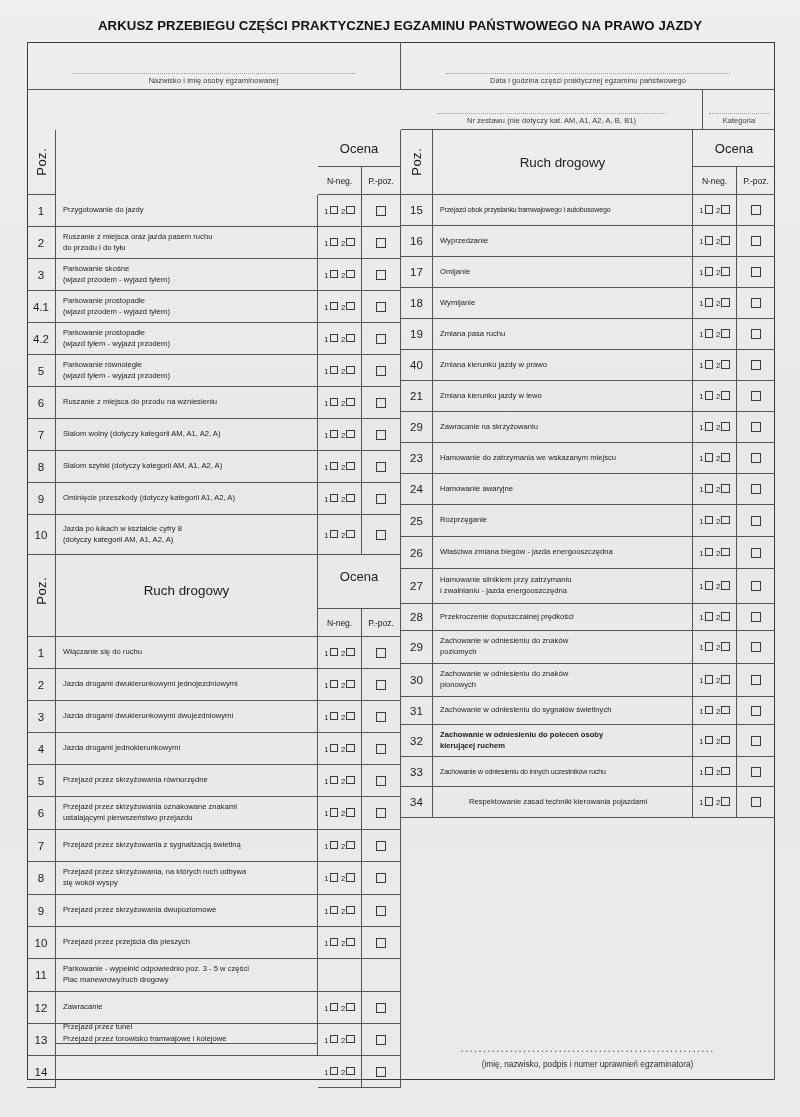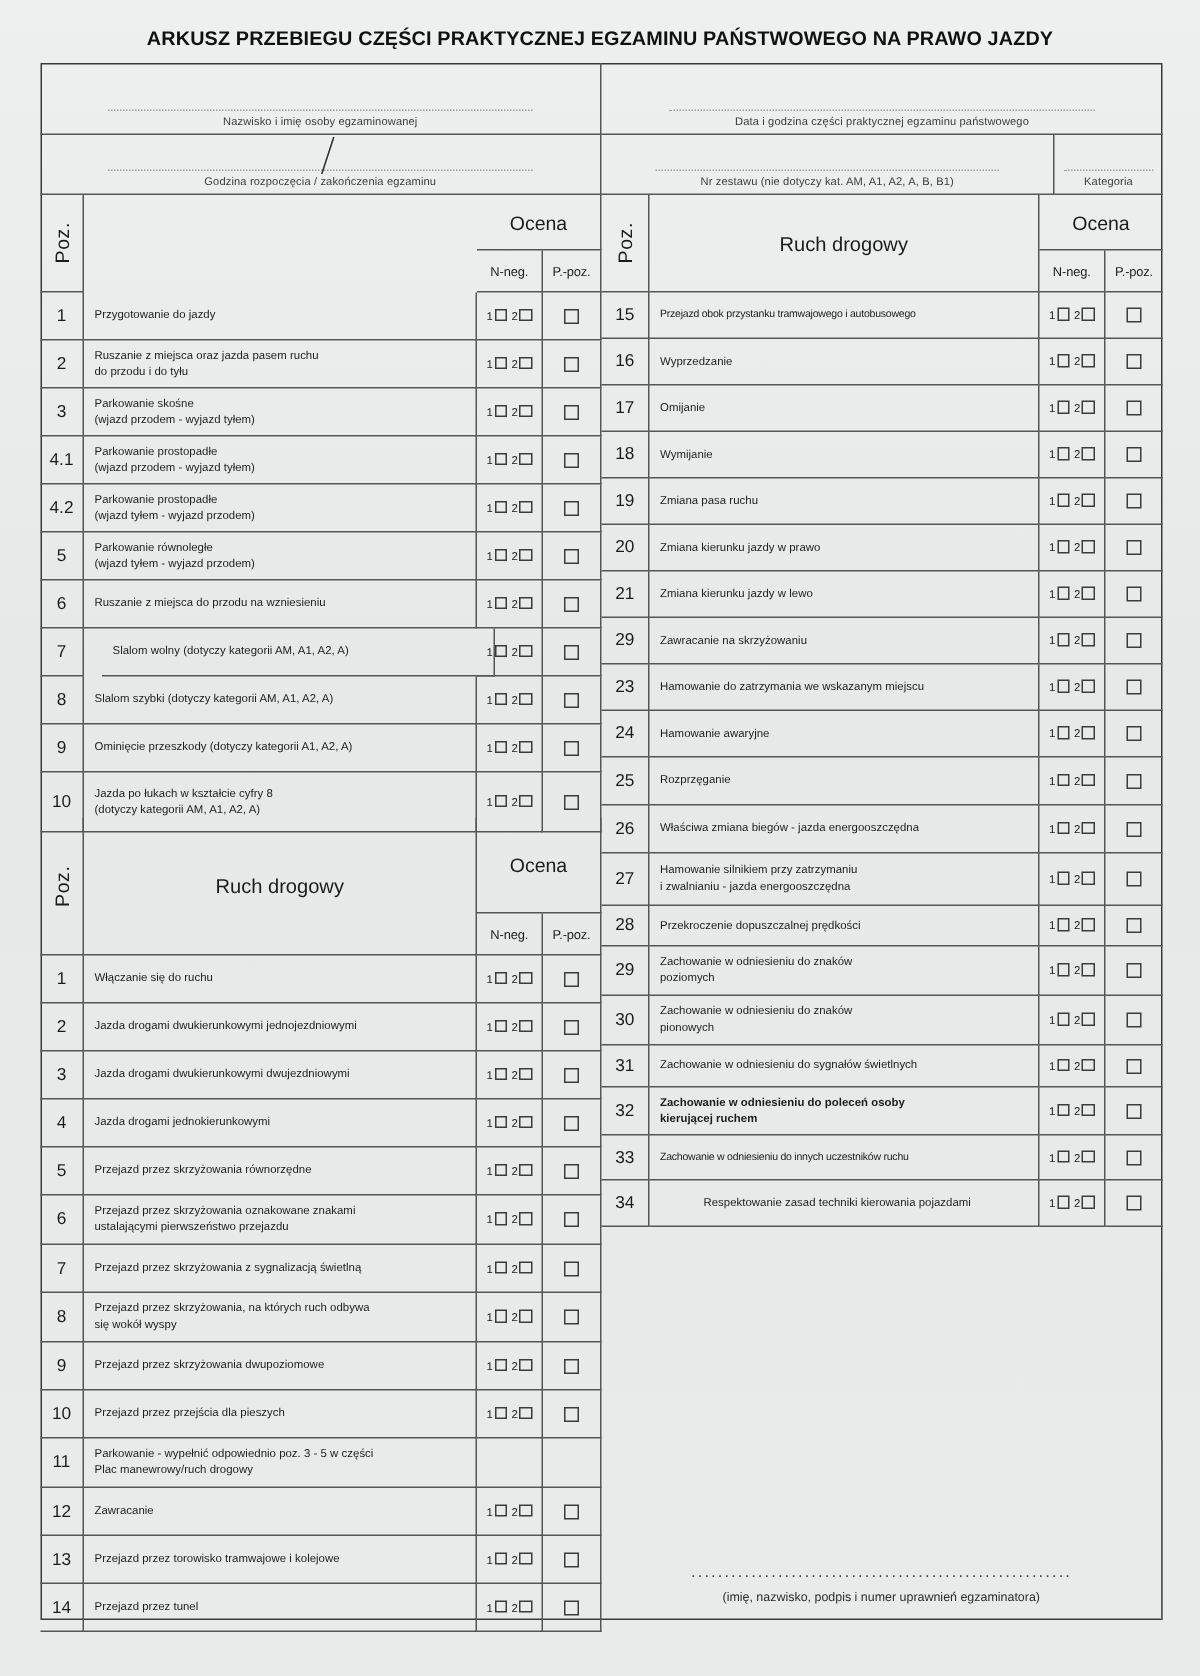--- a/index.html
+++ b/index.html
@@ -200,25 +200,20 @@
   <div class="bx br bb" style="left:27px;top:42px;width:374px;height:48px;padding-left:34px;">
     <div class="dotline"></div>
     <div class="hdrlabel">Nazwisko i imię osoby egzaminowanej</div>
   </div>
 
   <div class="bx bb" style="left:401px;top:42px;width:374px;height:48px;">
     <div class="dotline"></div>
     <div class="hdrlabel">Data i godzina części praktycznej egzaminu państwowego</div>
   </div>
 
-  <div class="bx br bb" style="left:27px;top:90px;width:374px;height:40px;">
-    <div class="dotline"></div>
-    <div class="slash"></div>
-    <div class="hdrlabel">Godzina rozpoczęcia / zakończenia egzaminu</div>
-  </div>
 
   <div class="bx br bb" style="left:401px;top:90px;width:302px;height:40px;">
     <div class="dotline"></div>
     <div class="hdrlabel">Nr zestawu (nie dotyczy kat. AM, A1, A2, A, B, B1)</div>
   </div>
 
   <div class="bx bb" style="left:703px;top:90px;width:72px;height:40px;">
     <div class="dotline" style="left:8%;width:84%;"></div>
     <div class="hdrlabel">Kategoria</div>
   </div>
@@ -388,21 +383,21 @@
         </div>
       </div>
       <div class="bx br bb" style="left: 362px; top: 387px; width: 39px; height: 32px;">
         <div class="poz">
           <i class="chk-lg"></i>
         </div>
       </div>
       <div class="bx br bb" style="left: 27px; top: 419px; width: 29px; height: 32px;">
         <div class="rownum">7</div>
       </div>
-      <div class="bx br bb" style="left: 56px; top: 419px; width: 262px; height: 32px; margin-left: 12px;">
+      <div class="bx br bb" style="left: 56px; top: 419px; width: 262px; height: 32px;">
         <div style="position: absolute; inset: 0px;">
           <div class="rowtxt">Slalom wolny (dotyczy kategorii AM, A1, A2, A)</div>
         </div>
       </div>
       <div class="bx br bb" style="left: 318px; top: 419px; width: 44px; height: 32px;">
         <div class="neg">
           <span>1<i class="chk"></i></span>
           <span>2<i class="chk"></i></span>
         </div>
       </div>
@@ -727,21 +722,21 @@
         </div>
       </div>
       <div class="bx br bb" style="left: 362px; top: 1024px; width: 39px; height: 32px;">
         <div class="poz">
           <i class="chk-lg"></i>
         </div>
       </div>
       <div class="bx br bb" style="left: 27px; top: 1056px; width: 29px; height: 32px;">
         <div class="rownum">14</div>
       </div>
-      <div class="bx br bb" style="left: 56px; top: 1056px; width: 262px; height: 32px;">
+      <div class="bx br bb" style="left: 56px; top: 1012px; width: 262px; height: 32px;">
         <div style="position: absolute; inset: 0px;">
           <div class="rowtxt">Przejazd przez tunel</div>
         </div>
       </div>
       <div class="bx br bb" style="left: 318px; top: 1056px; width: 44px; height: 32px;">
         <div class="neg">
           <span>1<i class="chk"></i></span>
           <span>2<i class="chk"></i></span>
         </div>
       </div>
@@ -841,21 +836,21 @@
           <span>1<i class="chk"></i></span>
           <span>2<i class="chk"></i></span>
         </div>
       </div>
       <div class="bx bb" style="left: 737px; top: 319px; width: 38px; height: 31px;">
         <div class="poz">
           <i class="chk-lg"></i>
         </div>
       </div>
       <div class="bx br bb" style="left: 401px; top: 350px; width: 32px; height: 31px;">
-        <div class="rownum">20</div>
+        <div class="rownum">40</div>
       </div>
       <div class="bx br bb" style="left: 433px; top: 350px; width: 260px; height: 31px;">
         <div style="position: absolute; inset: 0px;">
           <div class="rowtxt">Zmiana kierunku jazdy w prawo</div>
         </div>
       </div>
       <div class="bx br bb" style="left: 693px; top: 350px; width: 44px; height: 31px;">
         <div class="neg">
           <span>1<i class="chk"></i></span>
           <span>2<i class="chk"></i></span>

